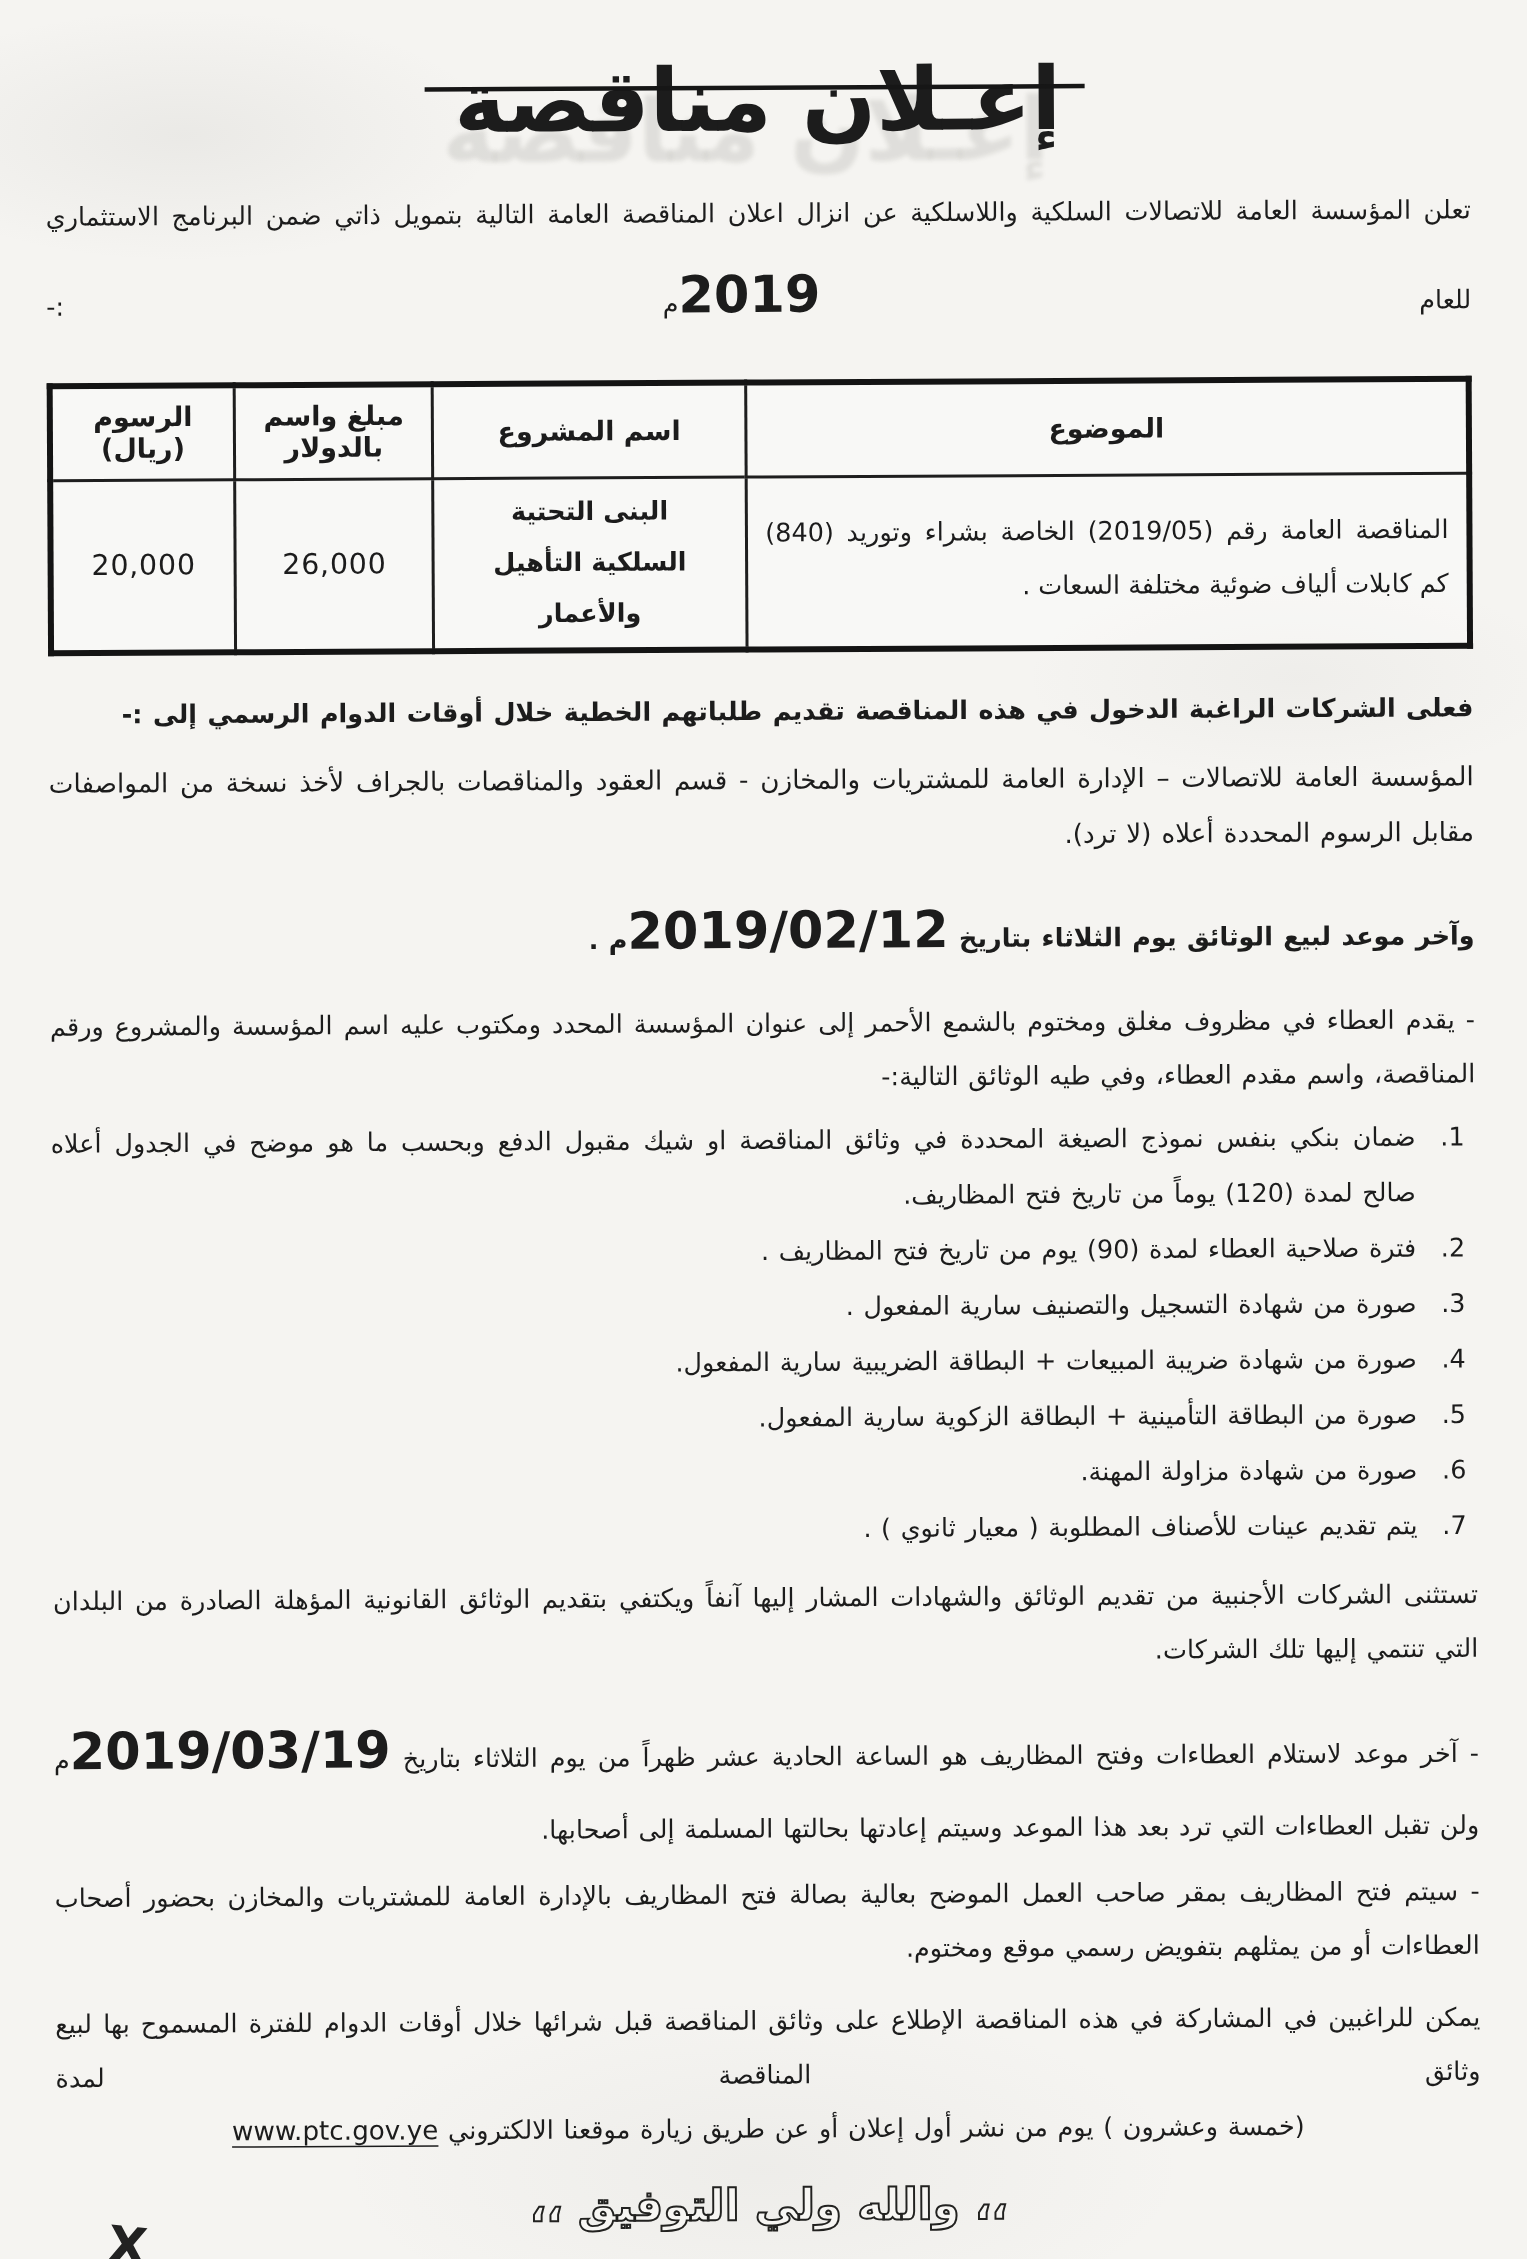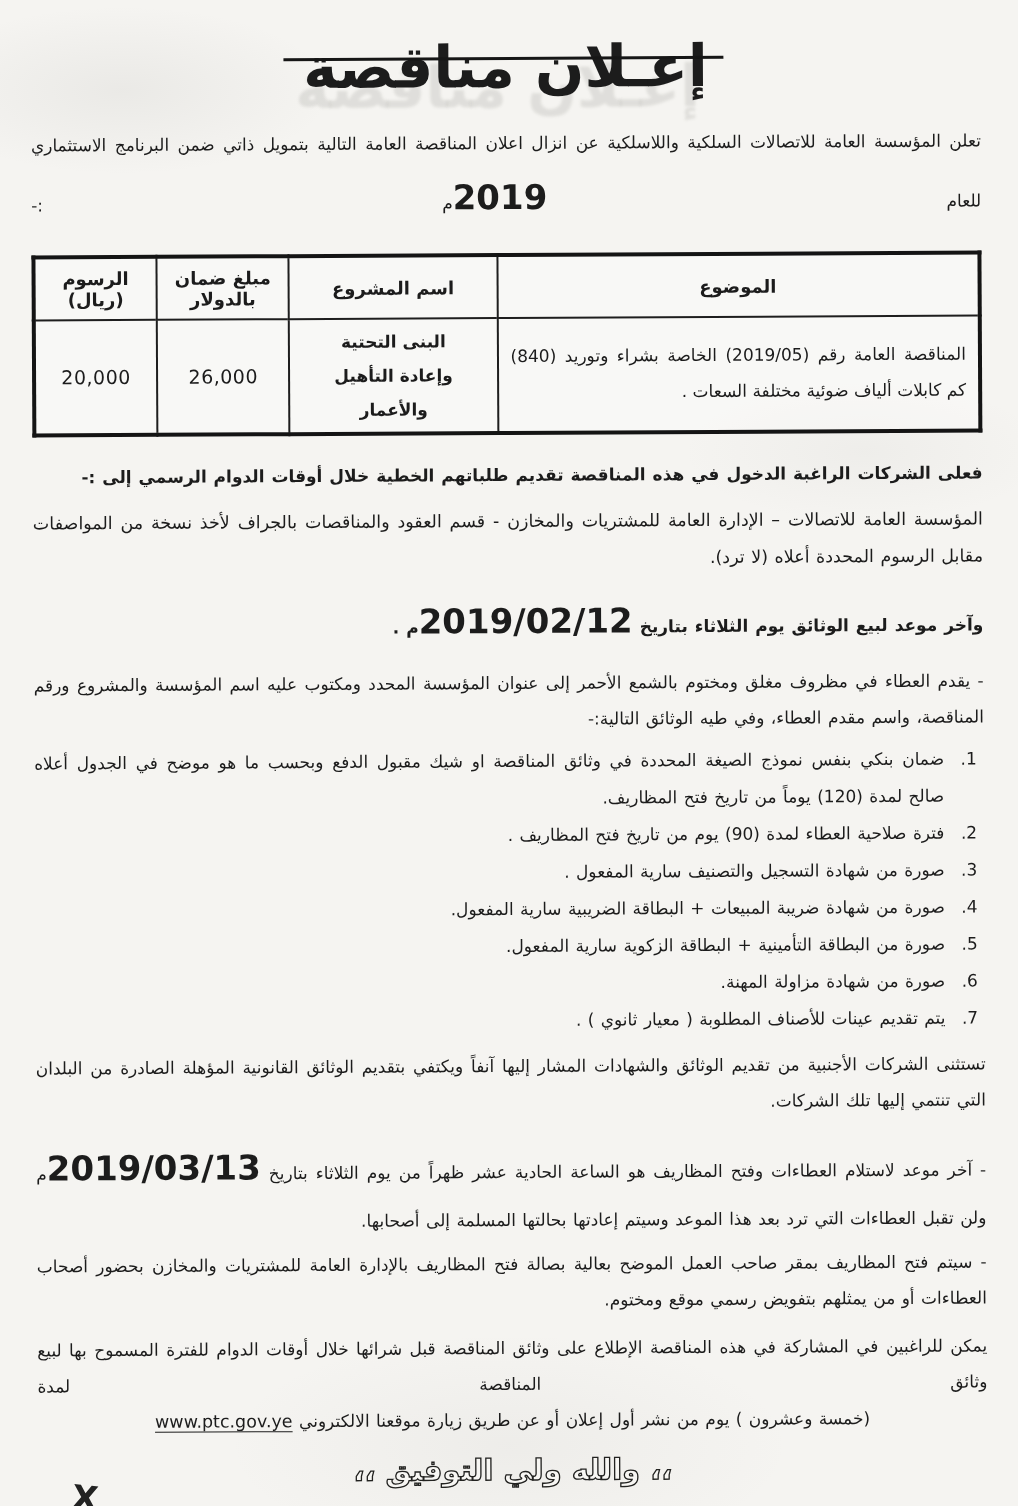--- a/index.html
+++ b/index.html
@@ -153,30 +153,30 @@
       </span>
     </div>
 
     <p class="doc intro just-last"><span>تعلن المؤسسة العامة للاتصالات السلكية واللاسلكية عن انزال اعلان المناقصة العامة التالية بتمويل ذاتي ضمن البرنامج الاستثماري للعام </span><span class="big-num">2019</span><span>م :-</span></p>
 
     <table class="tender">
       <thead>
         <tr>
           <th>الموضوع</th>
           <th>اسم المشروع</th>
-          <th>مبلغ ضمان بالدولار</th>
+          <th>مبلغ واسم بالدولار</th>
           <th>الرسوم (ريال)</th>
         </tr>
       </thead>
       <tbody>
         <tr>
           <td class="cell-subject">المناقصة العامة رقم (2019/05) الخاصة بشراء وتوريد (840) كم كابلات ألياف ضوئية مختلفة السعات .</td>
           <td class="cell-project">
             <span>البنى التحتية</span>
-            <span>وإعادة التأهيل والأعمار</span>
+            <span>السلكية التأهيل والأعمار</span>
           </td>
           <td class="cell-usd">26,000</td>
           <td class="cell-fees">20,000</td>
         </tr>
       </tbody>
     </table>
 
     <p class="doc request">فعلى الشركات الراغبة الدخول في هذه المناقصة تقديم طلباتهم الخطية خلال أوقات الدوام الرسمي إلى :-</p>
 
     <p class="doc institution">المؤسسة العامة للاتصالات – الإدارة العامة للمشتريات والمخازن - قسم العقود والمناقصات بالجراف لأخذ نسخة من المواصفات مقابل الرسوم المحددة أعلاه (لا ترد).</p>
@@ -190,21 +190,21 @@
       <li>فترة صلاحية العطاء لمدة (90) يوم من تاريخ فتح المظاريف .</li>
       <li>صورة من شهادة التسجيل والتصنيف سارية المفعول .</li>
       <li>صورة من شهادة ضريبة المبيعات + البطاقة الضريبية سارية المفعول.</li>
       <li>صورة من البطاقة التأمينية + البطاقة الزكوية سارية المفعول.</li>
       <li>صورة من شهادة مزاولة المهنة.</li>
       <li>يتم تقديم عينات للأصناف المطلوبة ( معيار ثانوي ) .</li>
     </ol>
 
     <p class="doc foreign">تستثنى الشركات الأجنبية من تقديم الوثائق والشهادات المشار إليها آنفاً ويكتفي بتقديم الوثائق القانونية المؤهلة الصادرة من البلدان التي تنتمي إليها تلك الشركات.</p>
 
-    <p class="doc deadline"><span>- آخر موعد لاستلام العطاءات وفتح المظاريف هو الساعة الحادية عشر ظهراً من يوم الثلاثاء بتاريخ </span><span class="big-num">2019/03/13</span><span>م ولن تقبل العطاءات التي ترد بعد هذا الموعد وسيتم إعادتها بحالتها المسلمة إلى أصحابها.</span></p>
+    <p class="doc deadline"><span>- آخر موعد لاستلام العطاءات وفتح المظاريف هو الساعة الحادية عشر ظهراً من يوم الثلاثاء بتاريخ </span><span class="big-num">2019/03/19</span><span>م ولن تقبل العطاءات التي ترد بعد هذا الموعد وسيتم إعادتها بحالتها المسلمة إلى أصحابها.</span></p>
 
     <p class="doc opening">- سيتم فتح المظاريف بمقر صاحب العمل الموضح بعالية بصالة فتح المظاريف بالإدارة العامة للمشتريات والمخازن بحضور أصحاب العطاءات أو من يمثلهم بتفويض رسمي موقع ومختوم.</p>
 
     <p class="doc view1 just-last">يمكن للراغبين في المشاركة في هذه المناقصة الإطلاع على وثائق المناقصة قبل شرائها خلال أوقات الدوام للفترة المسموح بها لبيع وثائق المناقصة لمدة</p>
     <p class="doc view2"><span>(خمسة وعشرون ) يوم من نشر أول إعلان أو عن طريق زيارة موقعنا الالكتروني </span><span class="site">www.ptc.gov.ye</span></p>
 
     <div class="closing">،، والله ولي التوفيق ،،</div>
   </div>
 
   <div class="x-mark">X</div>

